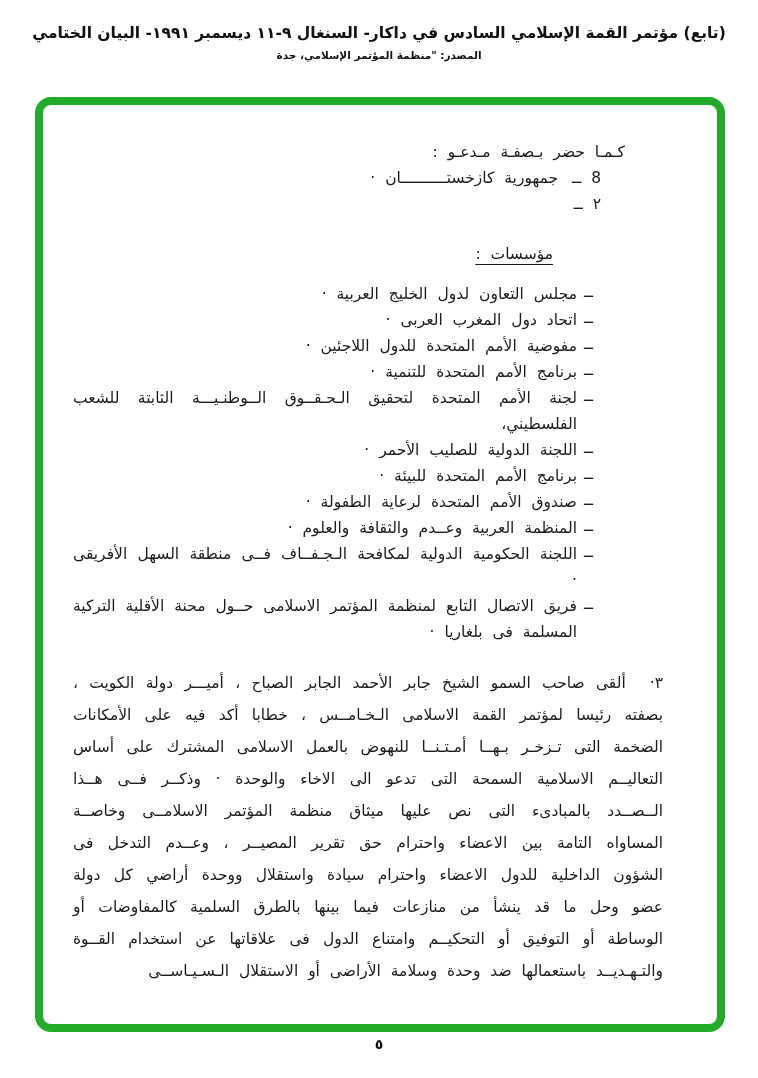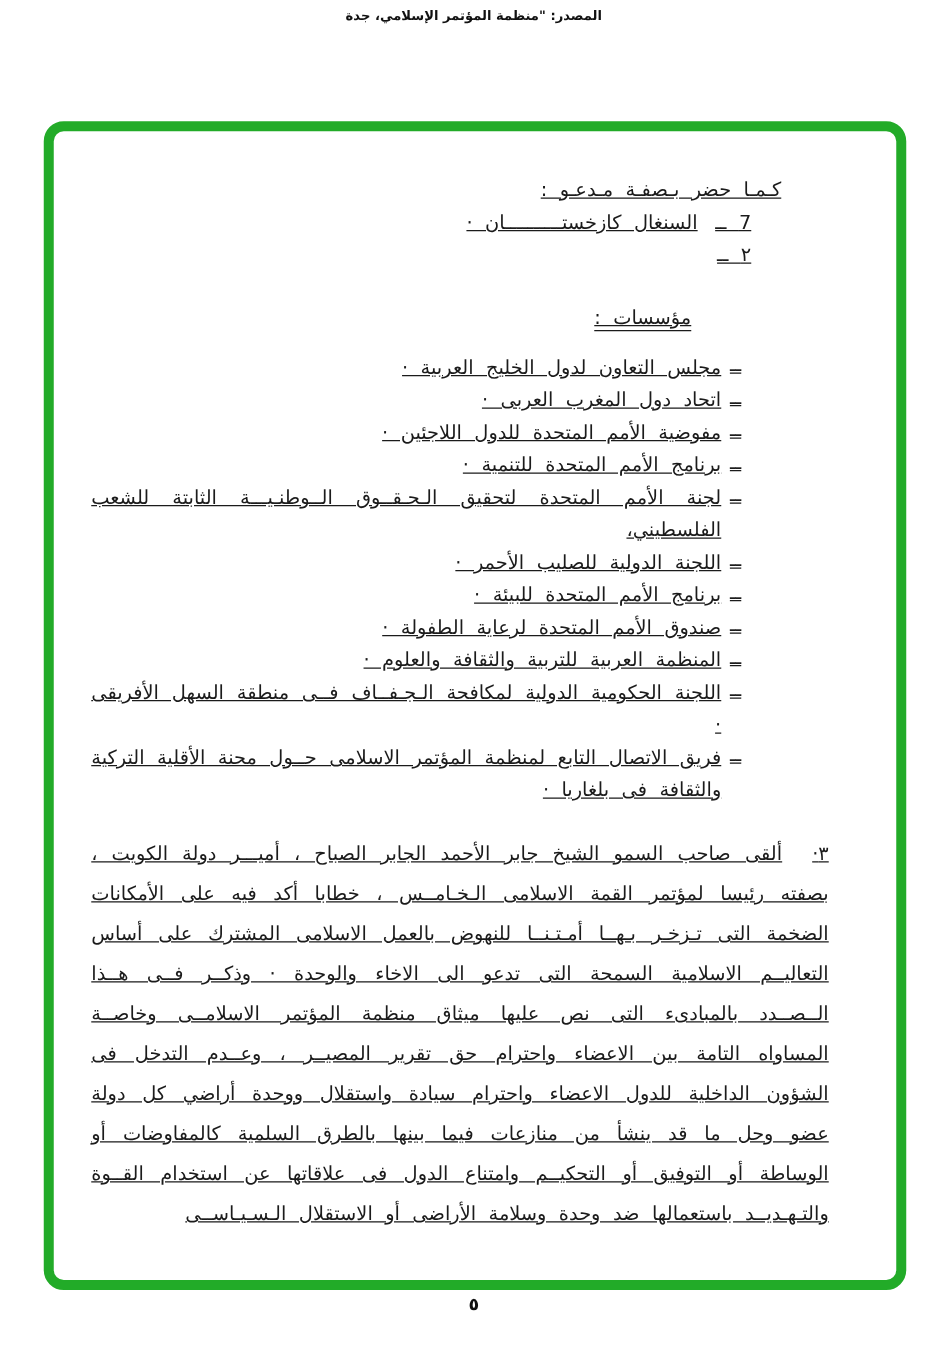--- a/index.html
+++ b/index.html
@@ -13,21 +13,20 @@
     padding-top:24px;font-size:15.5px;font-weight:bold;color:#111;
     letter-spacing:0px;
   }
   .doc-source{
     margin-top:7px;font-size:10.5px;font-weight:bold;color:#111;
   }
   .green-box{
     position:absolute;left:35px;top:97px;width:674px;height:919px;
     border:8px solid #22ab28;border-radius:16px;overflow:hidden;
     background:#fff;
-    text-decoration:underline;
   }
   .content{
     direction:rtl;text-align:right;
     padding:34px 54px 0 30px;
     font-size:15.5px;line-height:26px;word-spacing:5px;
   }
   .intro{ margin:0 38px 0 0; }
   .sec-heading{
     margin:22px 110px 6px 0;
     text-decoration:underline;text-underline-offset:5px;
@@ -49,33 +48,34 @@
   .para-num{ margin-left:24px; }
   .page-number{
     position:absolute;left:0;right:0;top:1036px;text-align:center;
     font-size:14px;font-weight:bold;color:#111;
   }
 </style>
 </head>
 <body>
 
 <div class="header">
+  <div class="doc-title">(تابع) مؤتمر القمة الإسلامي السادس في داكار- السنغال ٩-١١ ديسمبر ١٩٩١- البيان الختامي</div>
   <div class="doc-source">المصدر: "منظمة المؤتمر الإسلامي، جدة</div>
 </div>
 
 <div class="green-box">
   <div class="content">
 
     <p class="intro">كـمـا حضر بـصفـة مـدعـو :</p>
 
 
     <div class="num-list">
       <div class="num-row">
-        <span class="num">7 ــ</span>
-        <span class="ntxt">السنغال كازخستــــــــــان ·</span>
+        <span class="num">8 ــ</span>
+        <span class="ntxt">جمهورية كازخستــــــــــان ·</span>
       </div>
       <div class="num-row">
         <span class="num">٢ ــ</span>
       </div>
     </div>
 
     <p class="sec-heading orgs-heading">مؤسسات :</p>
 
     <div class="dash-list">
       <div class="dash-row">
@@ -105,29 +105,29 @@
       <div class="dash-row">
         <span class="dash">ــ</span>
         <span class="dtxt">برنامج الأمم المتحدة للبيئة ·</span>
       </div>
       <div class="dash-row">
         <span class="dash">ــ</span>
         <span class="dtxt">صندوق الأمم المتحدة لرعاية الطفولة ·</span>
       </div>
       <div class="dash-row">
         <span class="dash">ــ</span>
-        <span class="dtxt">المنظمة العربية للتربية والثقافة والعلوم ·</span>
+        <span class="dtxt">المنظمة العربية وعــدم والثقافة والعلوم ·</span>
       </div>
       <div class="dash-row">
         <span class="dash">ــ</span>
         <span class="dtxt just">اللجنة الحكومية الدولية لمكافحة الـجـفــاف فــى منطقة السهل الأفريقى ·</span>
       </div>
       <div class="dash-row">
         <span class="dash">ــ</span>
-        <span class="dtxt just">فريق الاتصال التابع لمنظمة المؤتمر الاسلامى حــول محنة الأقلية التركية والثقافة فى بلغاريا ·</span>
+        <span class="dtxt just">فريق الاتصال التابع لمنظمة المؤتمر الاسلامى حــول محنة الأقلية التركية المسلمة فى بلغاريا ·</span>
       </div>
     </div>
 
     <p class="main-para"><span class="para-num">٣·</span><span>ألقى صاحب السمو الشيخ جابر الأحمد الجابر الصباح ، أميـــر دولة الكويت ،  بصفته رئيسا لمؤتمر القمة الاسلامى الـخـامــس ، خطابا أكد فيه على الأمكانات الضخمة التى تـزخـر بـهــا أمـتـنــا للنهوض بالعمل الاسلامى المشترك على أساس التعاليــم الاسلامية السمحة التى تدعو الى الاخاء والوحدة · وذكــر فــى هــذا الــصــدد بالمبادىء التى نص عليها ميثاق منظمة المؤتمر الاسلامــى وخاصــة المساواه التامة بين الاعضاء واحترام حق تقرير المصيــر ،  وعــدم التدخل فى الشؤون الداخلية للدول الاعضاء واحترام سيادة واستقلال ووحدة أراضي كل دولة عضو وحل ما قد ينشأ من منازعات فيما بينها بالطرق السلمية كالمفاوضات أو الوساطة أو التوفيق أو التحكيــم وامتناع الدول فى علاقاتها عن استخدام القــوة والتـهـديــد باستعمالها ضد وحدة وسلامة الأراضى أو الاستقلال الـسـيـاســى</span></p>
 
   </div>
 </div>
 
 <div class="page-number">٥</div>
 

